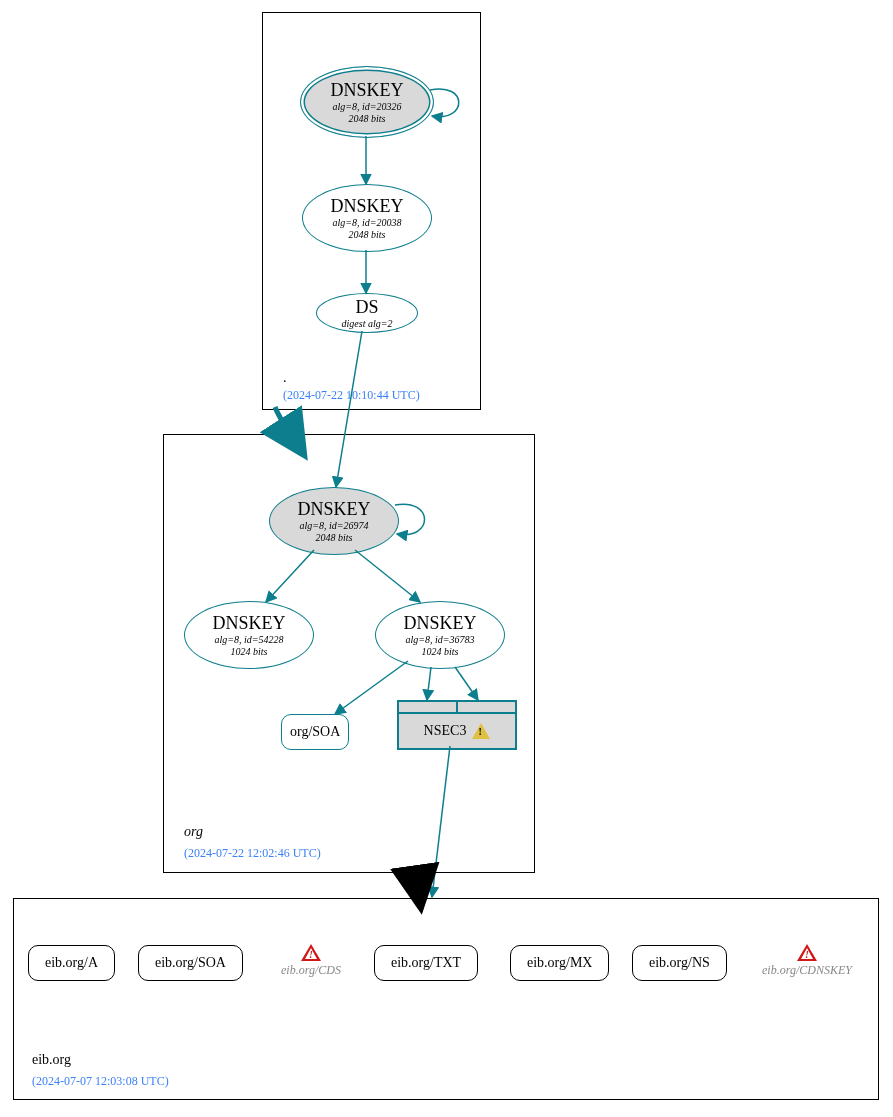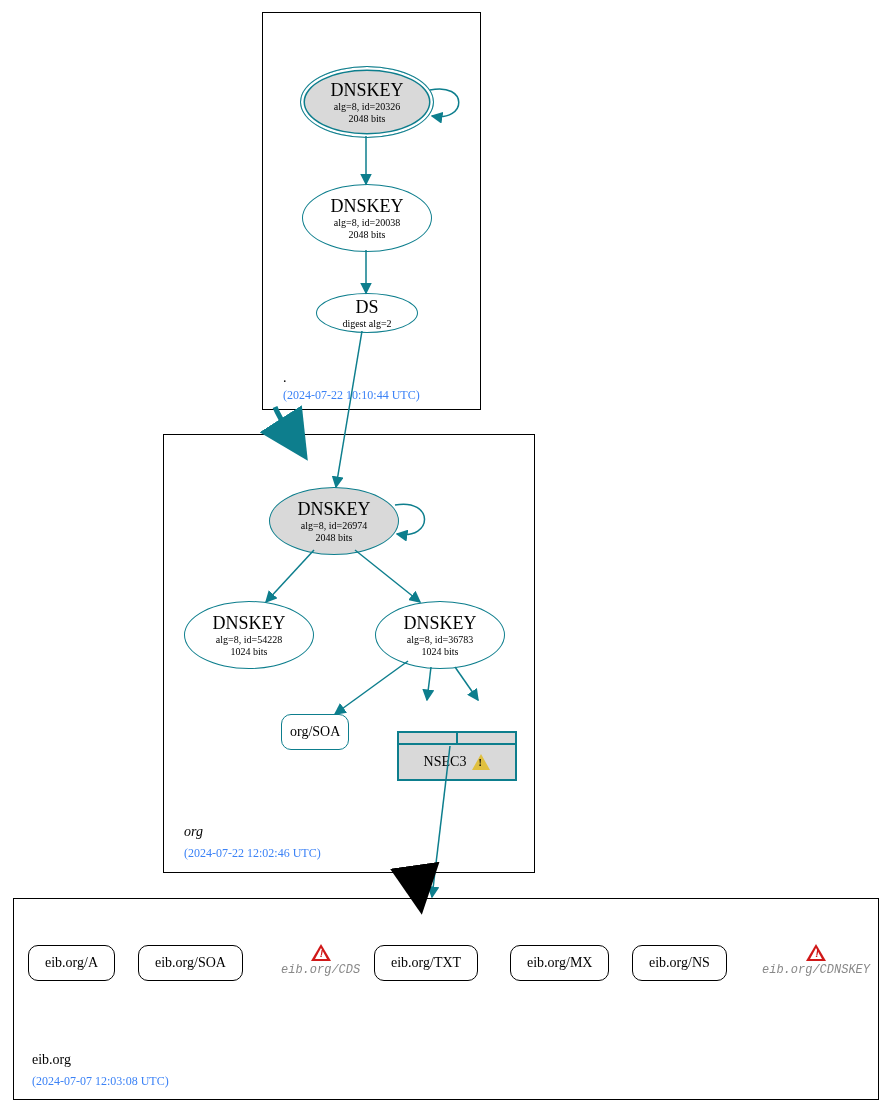--- a/index.html
+++ b/index.html
@@ -42,20 +42,21 @@
   .node-ellipse.double {
     box-shadow: 0 0 0 2.5px #fff inset, 0 0 0 4px #0d7e8d inset;
   }
   .node-title {
     font-size: 18px;
   }
   .node-sub {
     font-size: 10px;
     line-height: 1.15;
     text-align: center;
+    font-style: italic;
   }
   .ds-node {
     position: absolute;
     border: 1.5px solid #0d7e8d;
     border-radius: 50%;
     display: flex;
     flex-direction: column;
     justify-content: center;
     align-items: center;
     background: #fff;
@@ -127,21 +128,20 @@
     color: #000;
   }
   .warn-label {
     position: absolute;
     display: flex;
     flex-direction: column;
     align-items: center;
     font-size: 12px;
     font-style: italic;
     color: #888;
-    font-family: Liberation Mono, monospace;
   }
   .warn-triangle-r {
     width: 0; height: 0;
     border-left: 10px solid transparent;
     border-right: 10px solid transparent;
     border-bottom: 17px solid #d01818;
     position: relative;
     margin-bottom: 2px;
   }
   .warn-triangle-r::before {
@@ -215,21 +215,21 @@
 </div>
 
 <div class="node-ellipse" style="left:375px; top:601px; width:128px; height:66px;">
   <div class="node-title">DNSKEY</div>
   <div class="node-sub">alg=8, id=36783</div>
   <div class="node-sub">1024 bits</div>
 </div>
 
 <div class="rr-rect" style="left:281px; top:714px; height:34px;">org/SOA</div>
 
-<div class="nsec-box" style="left:397px; top:700px; width:116px; height:46px;margin-top:31px;">
+<div class="nsec-box" style="left:397px; top:700px; width:116px; height:46px;">
   <div class="nsec-tabs">
       <div></div>
       <div></div>
     </div>
   <div class="nsec-body">
     <span>NSEC3</span>
     <span class="warn-triangle-y"></span>
   </div>
 </div>
 

